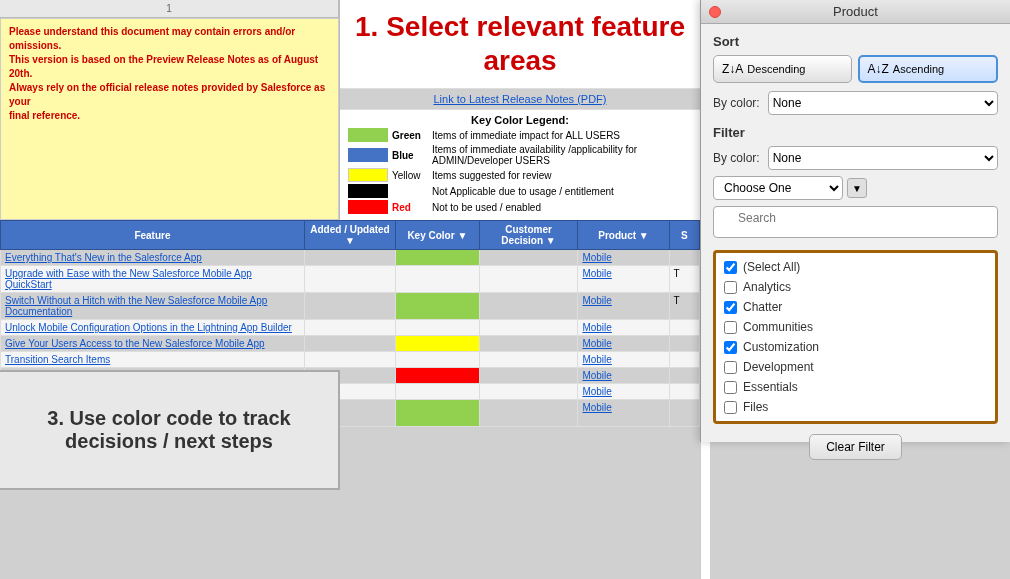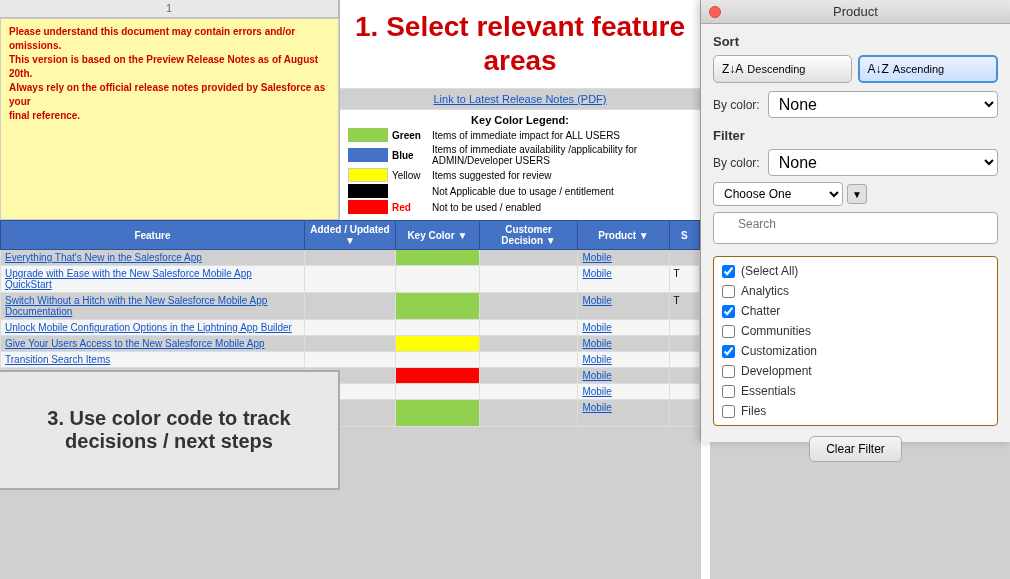--- a/index.html
+++ b/index.html
@@ -138,25 +138,25 @@
       background: linear-gradient(to bottom, #e8f0ff, #cce0ff);
     }
 
     .by-color-row {
       display: flex; align-items: center; gap: 8px;
       margin-bottom: 10px;
     }
     .by-color-label { font-size: 12px; color: #333; }
     .color-select {
       flex: 1;
-      padding: 3px 6px;
+      padding: 3px 0;
       border: 1px solid #aaa;
       border-radius: 4px;
       background: #fff;
-      font-size: 16px;
+      font-size: 12px;
     }
 
     .filter-section {
       margin-top: 4px;
     }
 
     .filter-row {
       display: flex; align-items: center; gap: 8px;
       margin-bottom: 6px;
     }
@@ -200,21 +200,21 @@
     .search-icon-inner {
       position: absolute;
       left: 6px; top: 50%;
       transform: translateY(-50%);
       font-size: 11px;
       color: #999;
     }
 
     .checkbox-list {
       background: #fff;
-      border: 1px solid #a16207;
+      border: 3px solid #a16207;
       border-radius: 4px;
       padding: 4px;
       max-height: 180px;
       overflow-y: auto;
     }
     .checkbox-item {
       display: flex; align-items: center; gap: 6px;
       padding: 3px 4px;
       font-size: 12px;
       color: #333;

